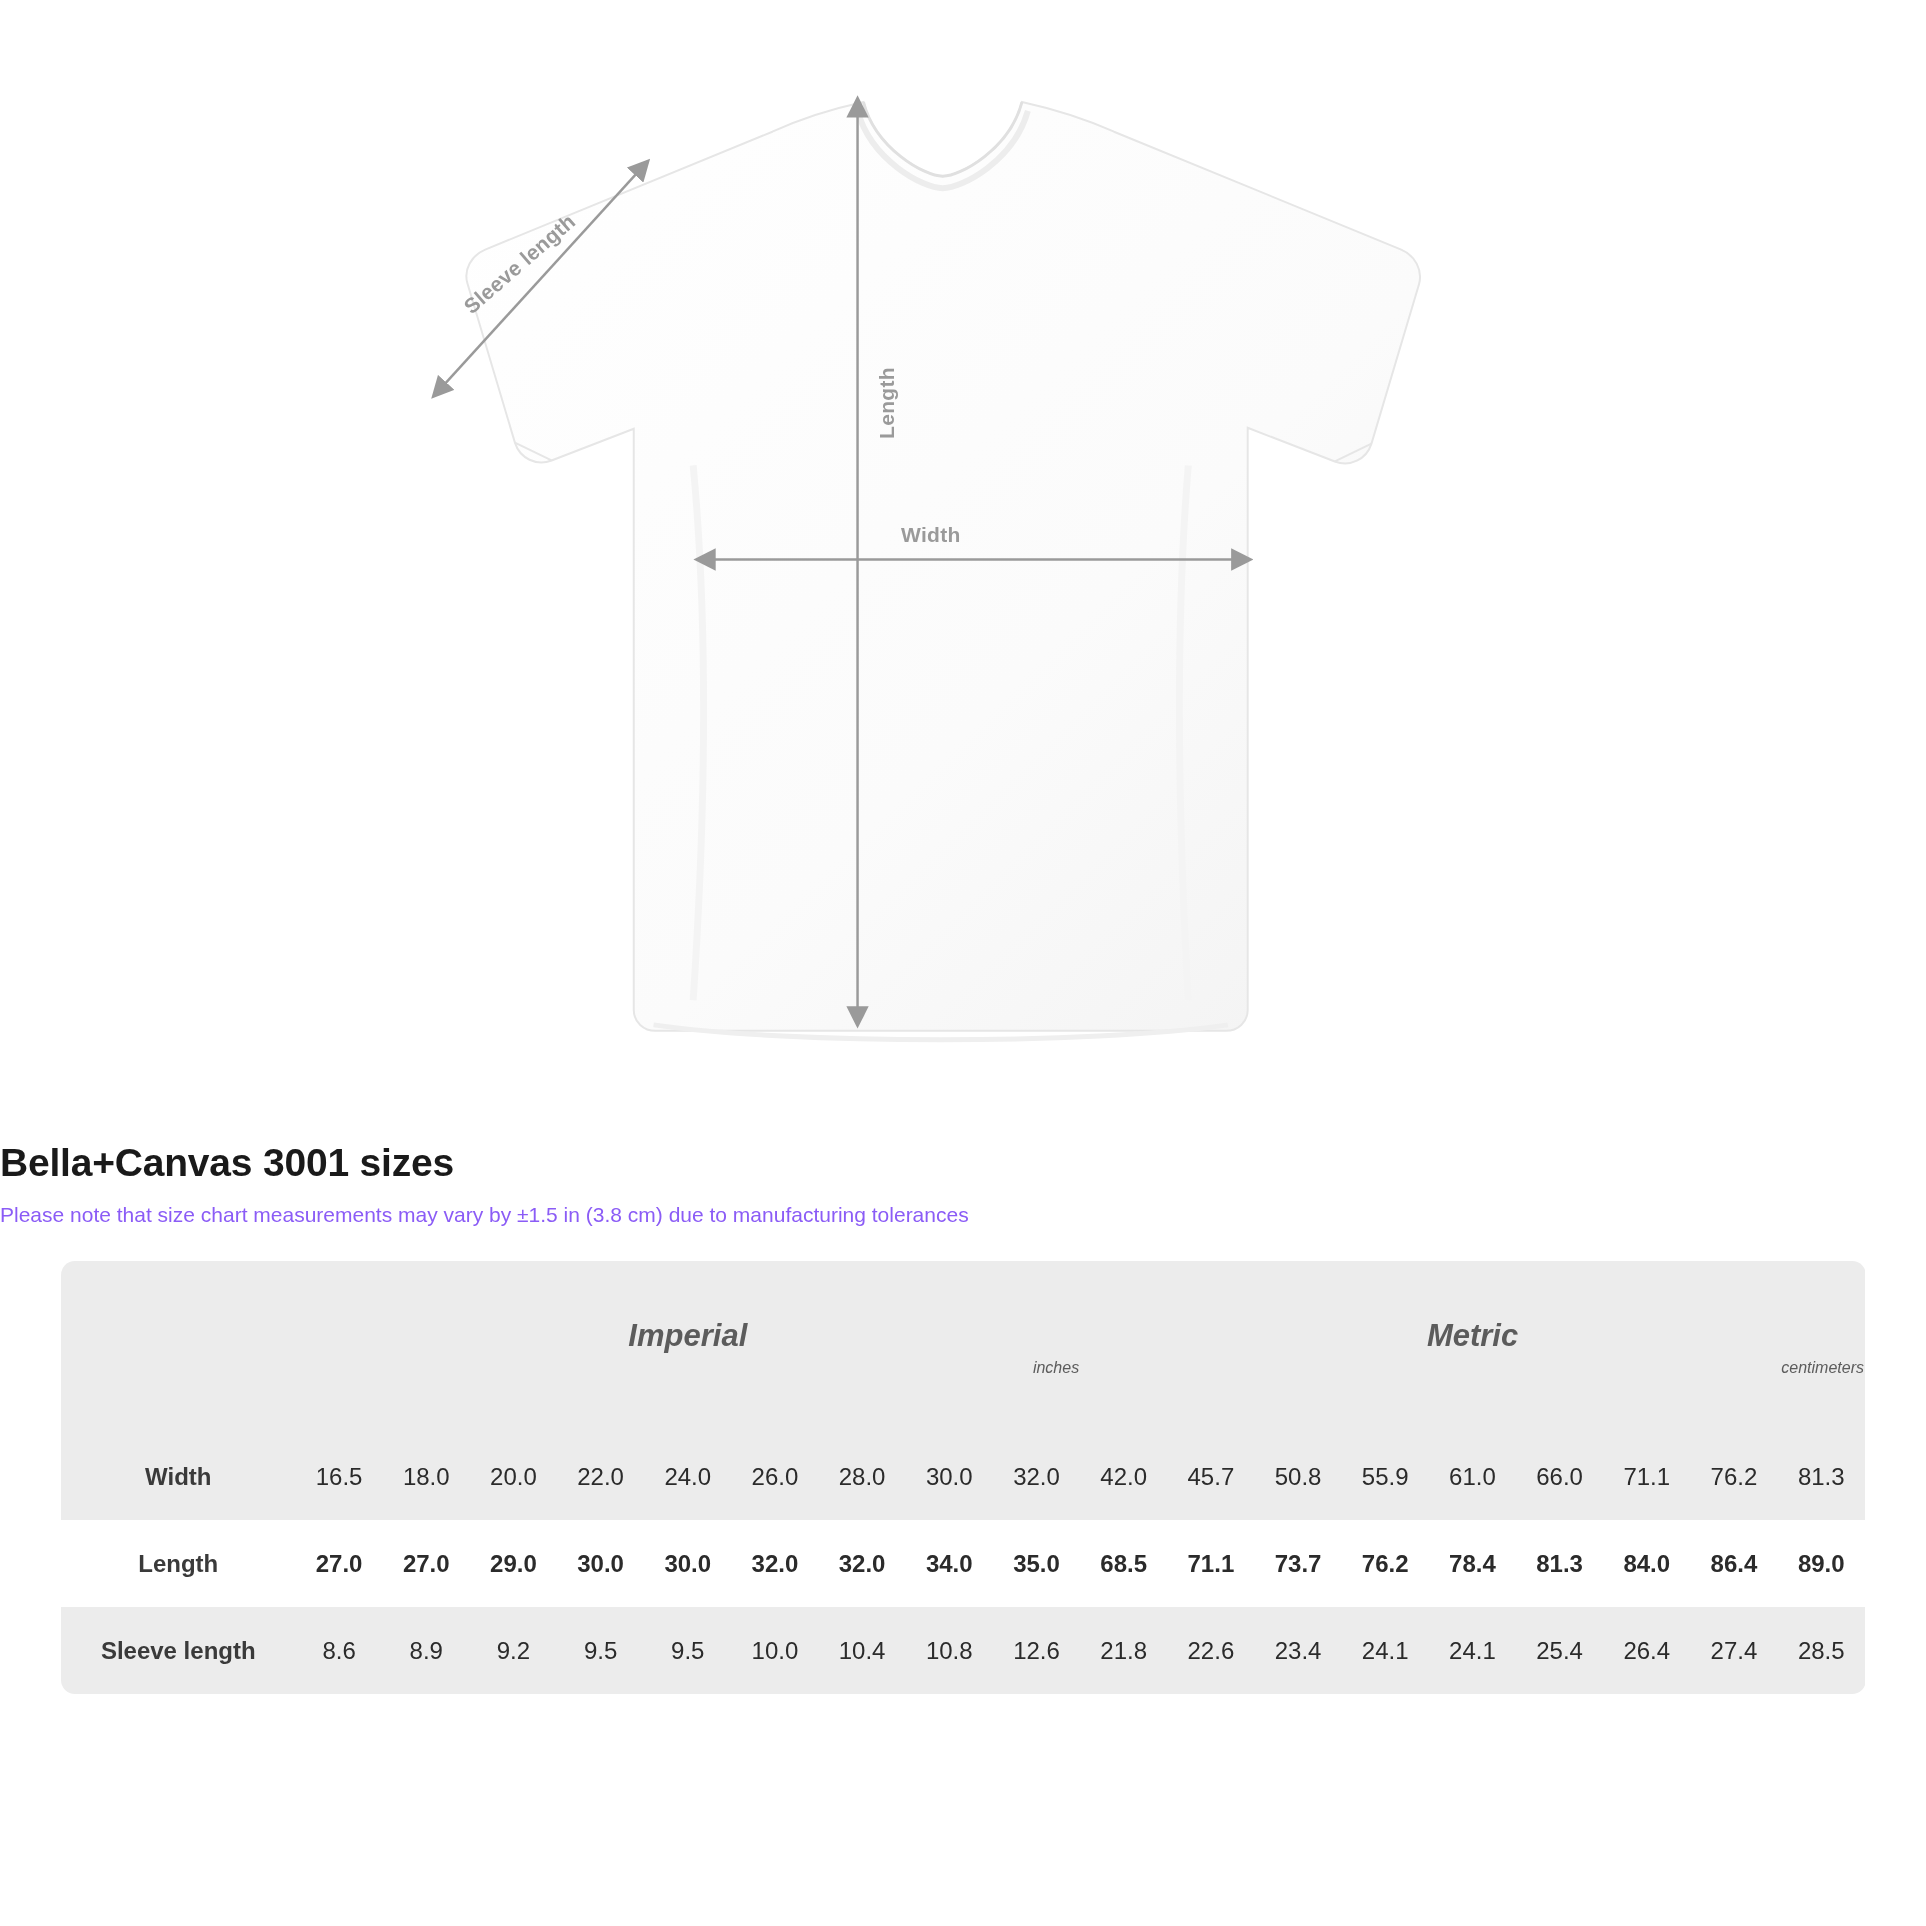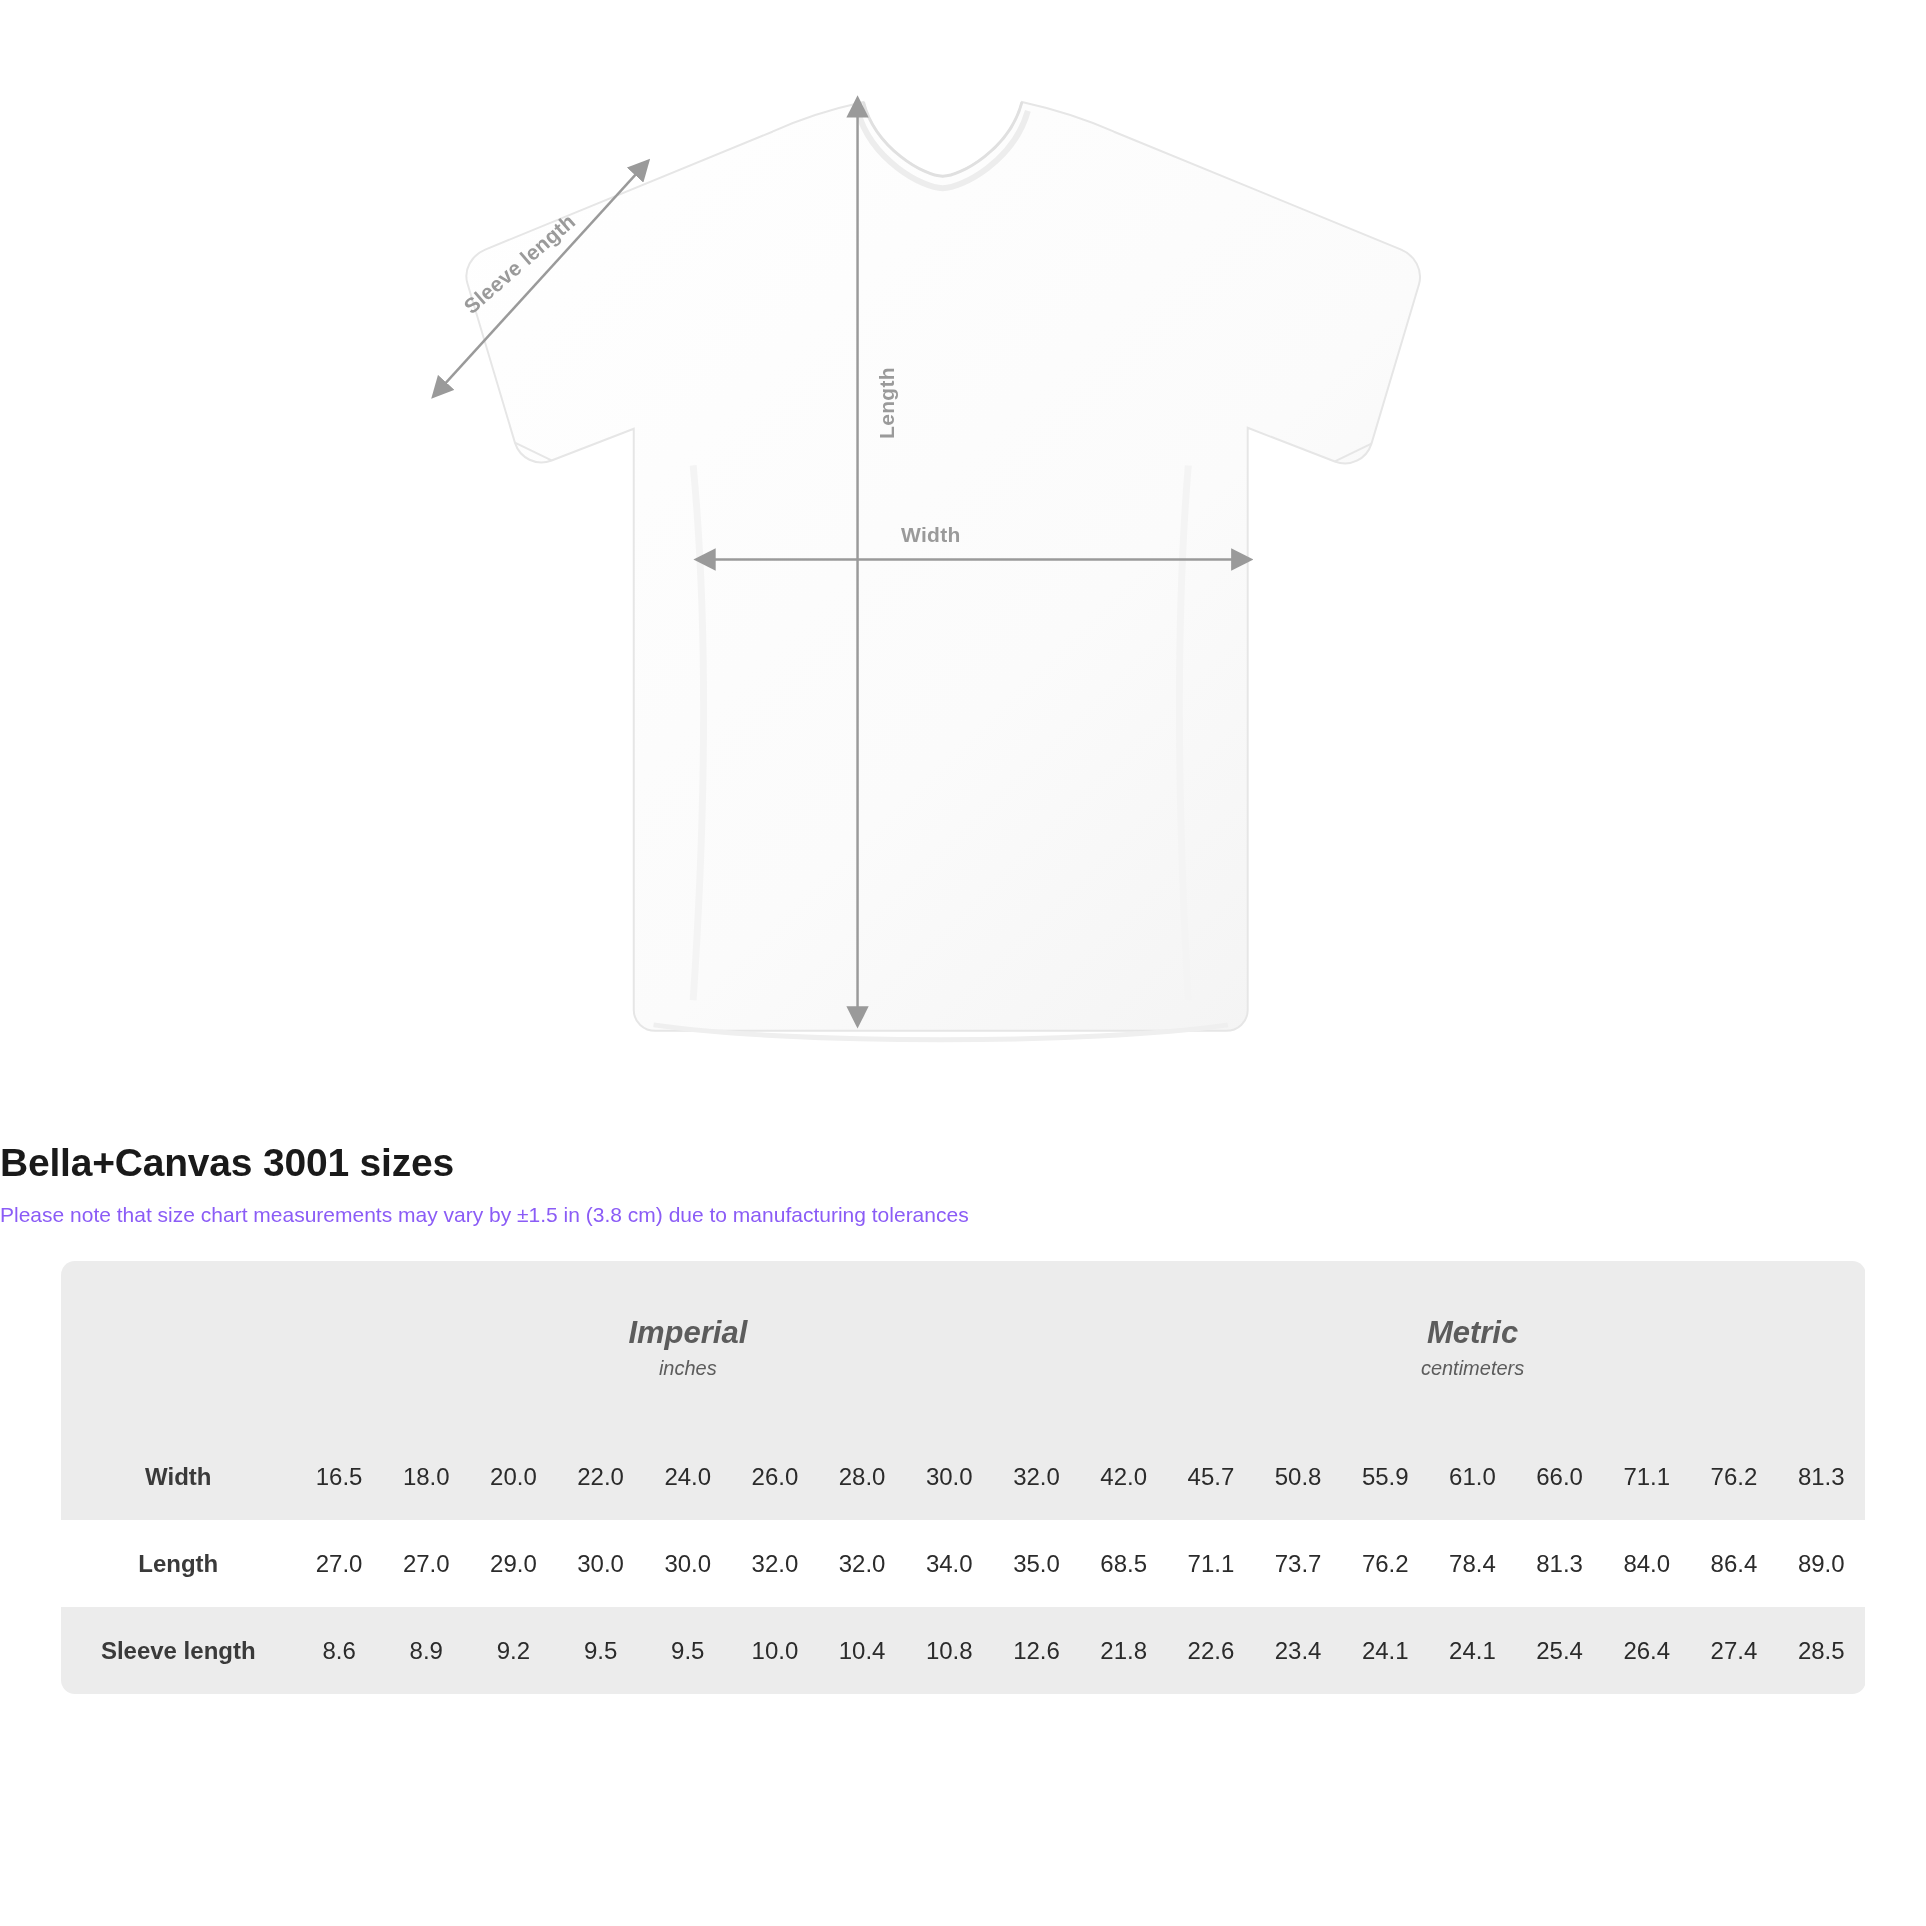--- a/index.html
+++ b/index.html
@@ -88,42 +88,43 @@
     height: 172px;
   }
   .unit-head .unit-name {
     font-size: 31px;
     font-style: italic;
     font-weight: bold;
     color: #5c5c5c;
     line-height: 1.25;
   }
   .unit-head .unit-sub {
-    font-size: 20px;
+    font-size: 16px;
     font-style: italic;
     color: #5c5c5c;
     margin-top: 4px;
+    text-align: right;
   }
   .hdr-row td, .hdr-row th {
     background: #ffffff;
     height: 91px;
     font-size: 23px;
     font-weight: bold;
     color: #3a3a3a;
   }
   .hdr-row td.rowlabel {
     font-size: 24px;
   }
   tr.data-row td {
     height: 87px;
     font-size: 24px;
     color: #2b2b2b;
   }
   tr.data-row.shade td { background: #ececec; }
-  tr.data-row.plain td { background: #ffffff; }
+  tr.data-row.plain td { background: #ffffff; font-weight: bold; }
   tr.data-row td.rowlabel {
     font-weight: bold;
     font-size: 24px;
     color: #3a3a3a;
   }
   col.label-col { width: 234px; }
   col.data-col { width: 87px; }
 </style>
 </head>
 <body>

